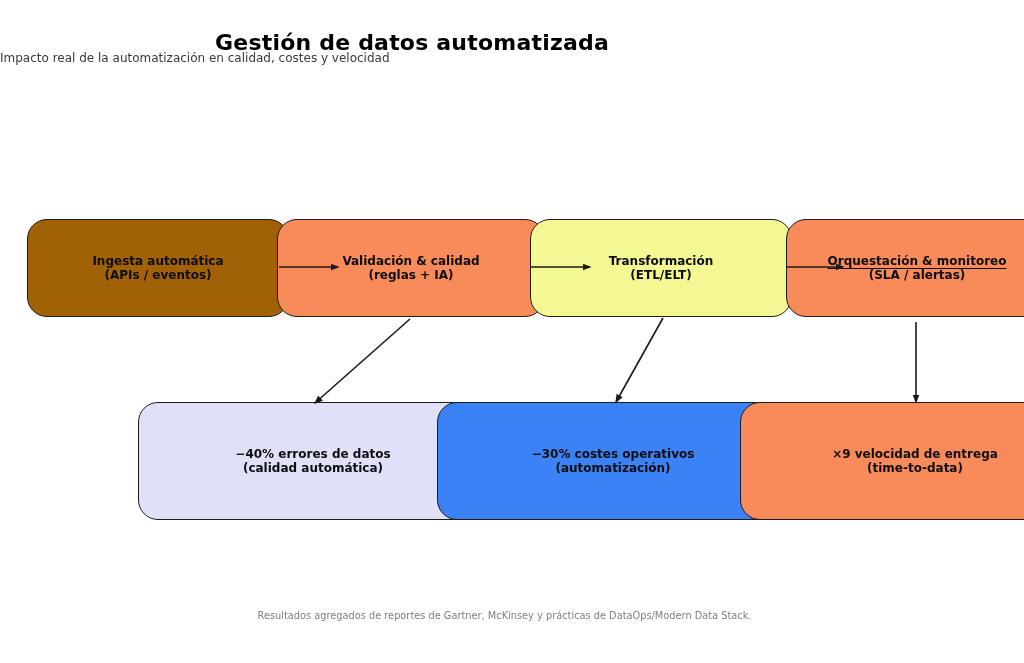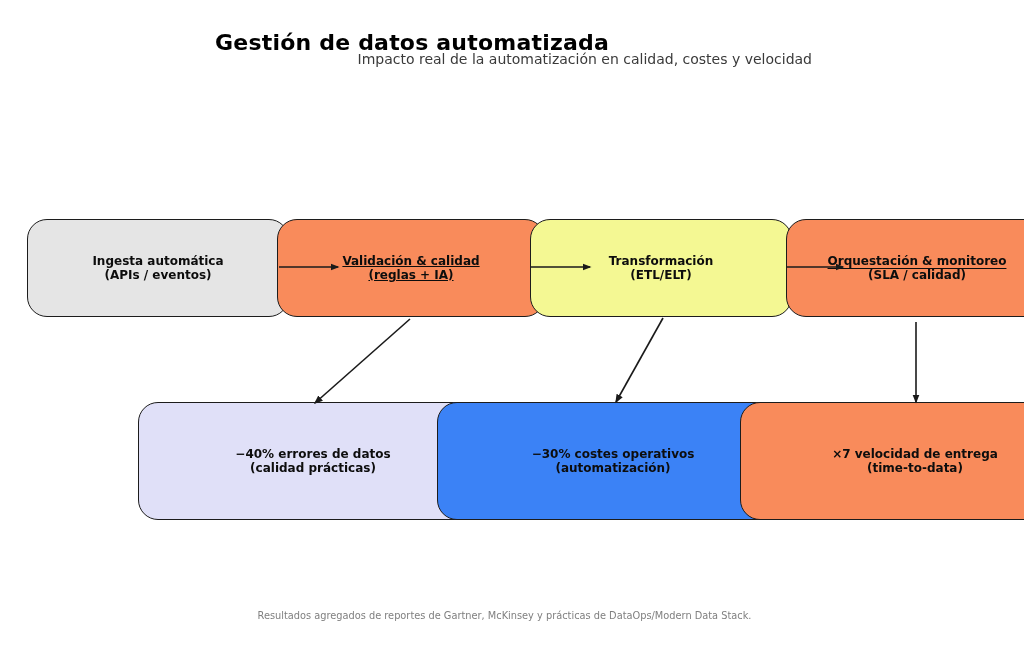--- a/index.html
+++ b/index.html
@@ -5,80 +5,80 @@
   html,body{margin:0;padding:0;background:#fff;}
   #canvas{
     position:relative;width:1024px;height:663px;overflow:hidden;
     font-family:"DejaVu Sans","Liberation Sans",sans-serif;background:#fff;
   }
   .title{
     position:absolute;top:30px;left:0;width:824px;text-align:center;
     font-size:22px;font-weight:bold;color:#000;letter-spacing:0.2px;
   }
   .subtitle{
-    position:absolute;top:51px;left:0;width:812px;text-align:right;
-    font-size:14px;color:#3a3a3a;
+    position:absolute;top:51px;left:0;width:812px;text-align:left;
+    font-size:12px;color:#3a3a3a;
   }
   .footer{
     position:absolute;top:610px;left:0;width:1009px;text-align:center;
     font-size:9.8px;color:#7f7f7f;
   }
   .node{
     position:absolute;border:1.6px solid #1c1c1c;border-radius:20px;
     display:flex;flex-direction:column;align-items:center;justify-content:center;
     text-align:center;font-weight:bold;font-size:12px;line-height:14px;color:#0d0d0d;
     box-sizing:border-box;
   }
   .toprow{top:219px;height:98px;}
   .bottomrow{top:402px;height:118px;}
   #n-ingesta       {left:27px; width:262px;z-index:1;}
-  #n-validacion    {left:277px;width:268px;z-index:2;text-decoration:underline;}
+  #n-validacion    {left:277px;width:268px;z-index:2;}
   #n-transformacion{left:530px;width:262px;z-index:3;}
   #n-orquestacion  {left:786px;width:262px;z-index:4;}
   #n-errores       {left:138px;width:350px;z-index:1;}
   #n-costes        {left:437px;width:352px;z-index:2;}
   #n-velocidad     {left:740px;width:350px;z-index:3;}
   .underlined{text-decoration:underline;text-decoration-thickness:1px;text-underline-offset:3px;text-align:center;}
   #arrows{position:absolute;top:0;left:0;z-index:20;pointer-events:none;}
 </style>
 </head>
 <body>
 
 <div id="canvas">
 
   <div class="title">Gestión de datos automatizada</div>
   <div class="subtitle">Impacto real de la automatización en calidad, costes y velocidad</div>
 
-  <div class="node toprow" id="n-ingesta" style="background: #e5e5e5;">
+  <div class="node toprow" id="n-ingesta" style="background: #a16207;">
     <span>Ingesta automática</span>
     <span>(APIs / eventos)</span>
   </div>
   <div class="node toprow" id="n-validacion" style="background: rgb(249, 139, 91);">
     <span>Validación &amp; calidad</span>
     <span>(reglas + IA)</span>
   </div>
   <div class="node toprow" id="n-transformacion" style="background: rgb(244, 248, 147);">
     <span>Transformación</span>
     <span>(ETL/ELT)</span>
   </div>
   <div class="node toprow" id="n-orquestacion" style="background: rgb(249, 139, 91);">
     <span class="underlined">Orquestación &amp; monitoreo</span>
-    <span>(SLA / calidad)</span>
+    <span>(SLA / alertas)</span>
   </div>
 
   <div class="node bottomrow" id="n-errores" style="background: rgb(224, 224, 248);">
     <span>−40% errores de datos</span>
-    <span>(calidad prácticas)</span>
+    <span>(calidad automática)</span>
   </div>
   <div class="node bottomrow" id="n-costes" style="background: #3b82f6;">
     <span>−30% costes operativos</span>
     <span>(automatización)</span>
   </div>
   <div class="node bottomrow" id="n-velocidad" style="background: rgb(249, 139, 91);">
-    <span>×7 velocidad de entrega</span>
+    <span>×9 velocidad de entrega</span>
     <span>(time-to-data)</span>
   </div>
 
   <svg id="arrows" width="1024" height="663" viewBox="0 0 1024 663">
     <defs>
       <marker id="ah" markerWidth="10" markerHeight="9" refX="7.5" refY="4" orient="auto" markerUnits="userSpaceOnUse">
         <path d="M0,0.5 L9,4 L0,7.5 z" fill="#1a1a1a"></path>
       </marker>
     </defs>
     <line x1="279" y1="267" x2="338" y2="267" stroke="#1a1a1a" stroke-width="1.6" marker-end="url(#ah)"></line>

